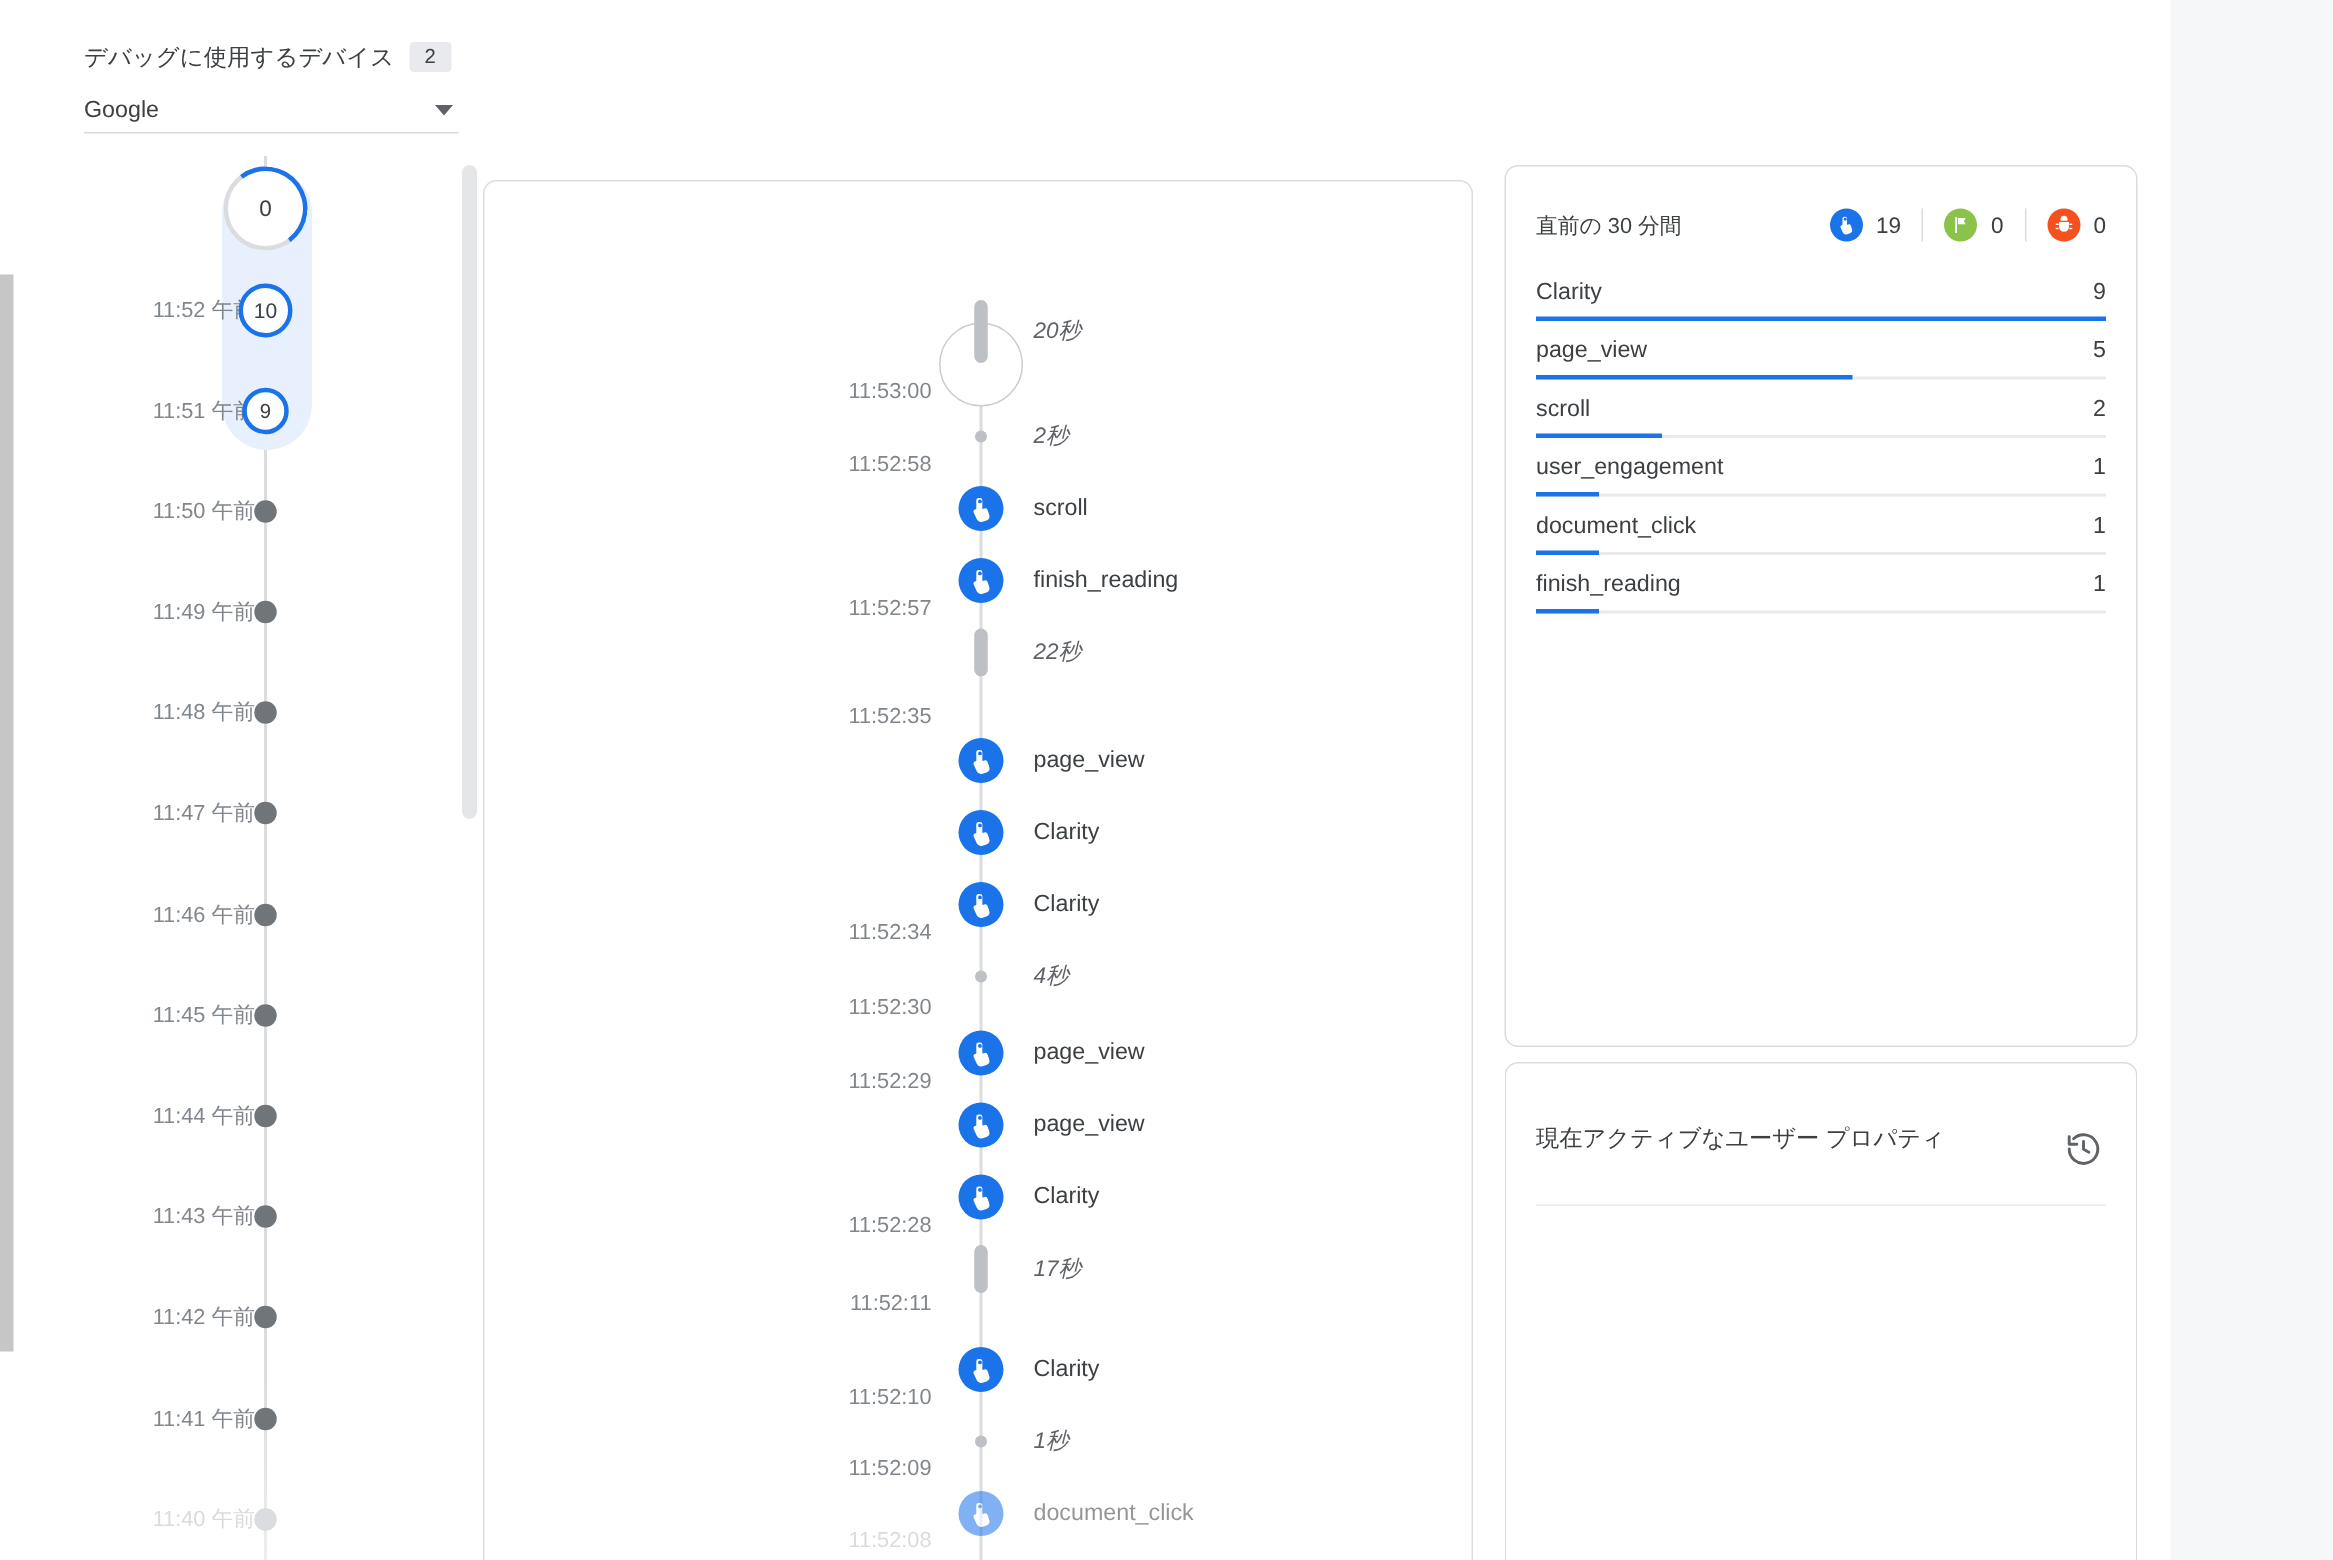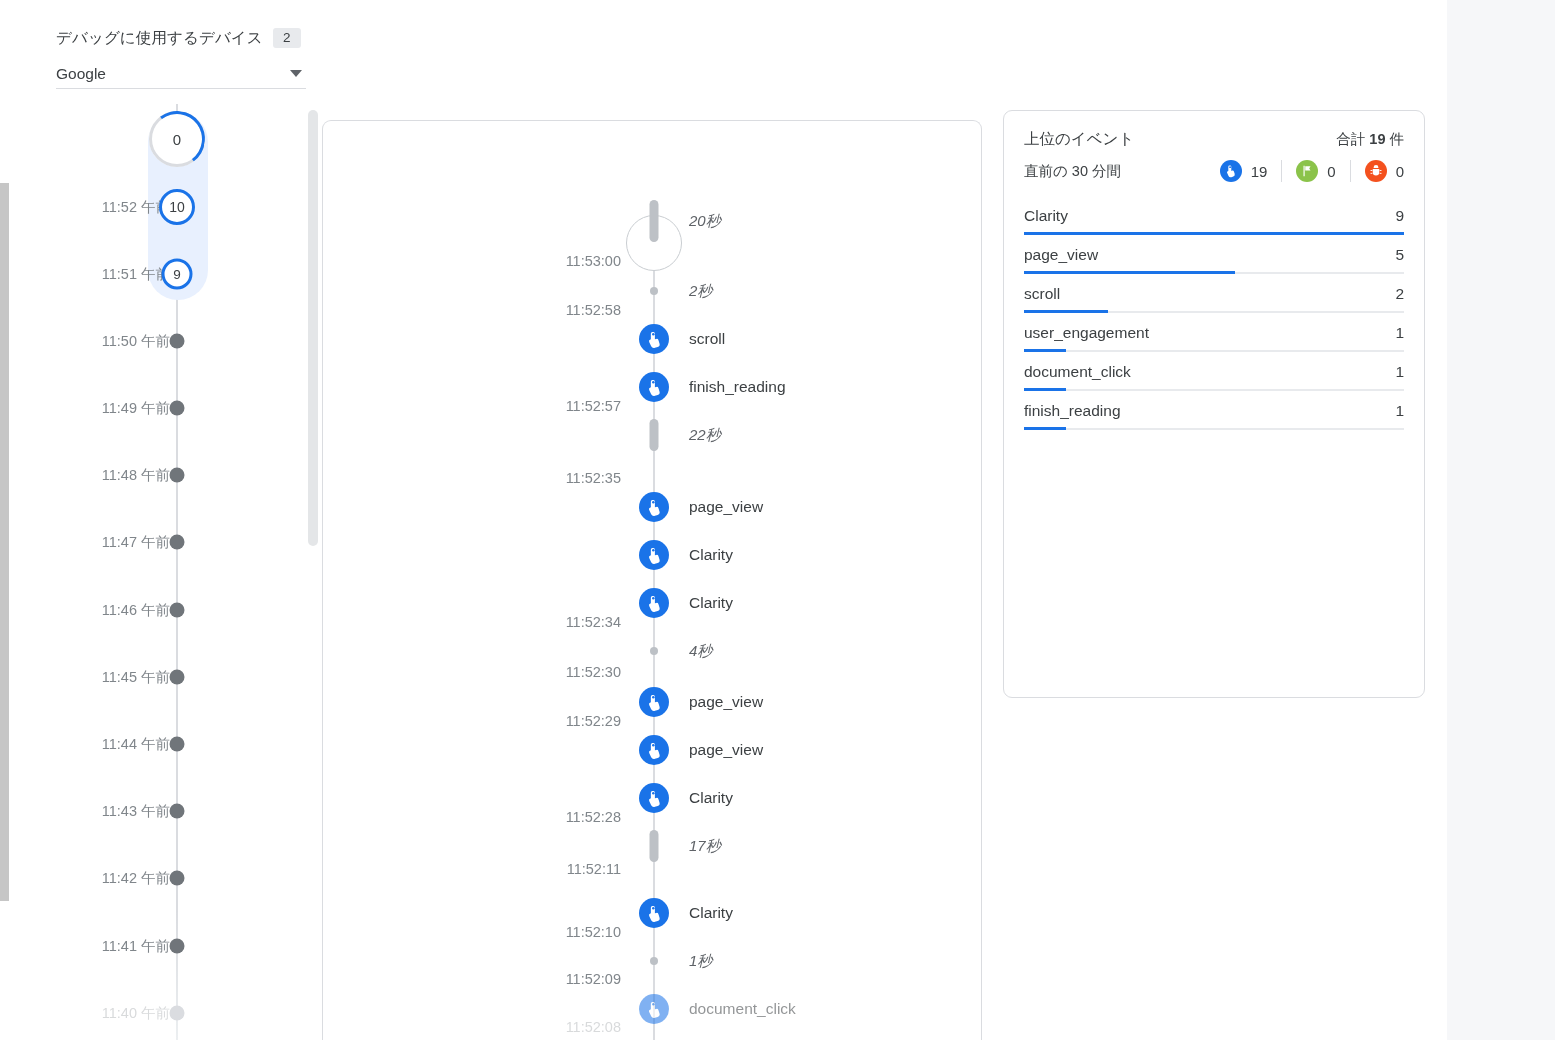--- a/index.html
+++ b/index.html
@@ -449,28 +449,20 @@
           </div>
           <div class="ev-row" style="top: 906px;">
             <div class="ev-time fade-35">11:52:08</div>
           </div>
         </div>
     </div>
   </div>
 
   <div class="top-events-card">
     <div class="tec-head">
-      <div class="tec-row1">
-        <span class="tec-title">上位のイベント</span>
-        <span class="tec-total">
-          <span>合計</span>
-          <b>19</b>
-          <span>件</span>
-        </span>
-      </div>
       <div class="tec-row2">
         <span class="tec-sub">直前の 30 分間</span>
         <div class="tec-chips">
 
           <div class="tec-chip">
             <span class="badge touch">
               <svg width="14" height="14" viewBox="0 0 24 24" fill="#fff">
                 <path d="M10.5 2.5a2 2 0 0 1 2 2v7.3l1.6-.5a2.3 2.3 0 0 1 2.9 1.5l1.3 4.1a3.6 3.6 0 0 1-2.3 4.5l-3.4 1.1a4 4 0 0 1-4.8-2L5.3 15a2 2 0 0 1 1-2.7l1.1-.5V4.5a2 2 0 0 1 2-2z"></path>
                 <circle cx="10.5" cy="5.4" r="1.6" fill="#1a73e8"></circle>
               </svg>
@@ -552,14 +544,27 @@
           <div class="tec-item-top">
             <span class="tec-item-name">finish_reading</span>
             <span class="tec-item-count">1</span>
           </div>
           <div class="tec-item-track"></div>
           <div class="tec-item-bar" style="width: 11.1111%;"></div>
         </div>
       </div>
   </div>
 
+  <div class="user-props-card">
+    <div class="upc-head">
+      <span class="upc-title">現在アクティブなユーザー プロパティ</span>
+      <span class="history-icon-btn">
+        <svg width="26" height="26" viewBox="0 0 24 24" fill="none" stroke="#5f6368" stroke-width="1.8" stroke-linecap="round" stroke-linejoin="round">
+          <path d="M3.2 12a8.8 8.8 0 1 0 2.7-6.3"></path>
+          <polyline points="3.2,4.4 3.2,9.1 7.9,9.1"></polyline>
+          <polyline points="12,7.4 12,12.2 15.3,14"></polyline>
+        </svg>
+      </span>
+    </div>
+    <div class="upc-divider"></div>
+  </div>
 
 </div>
 
 </body></html>

